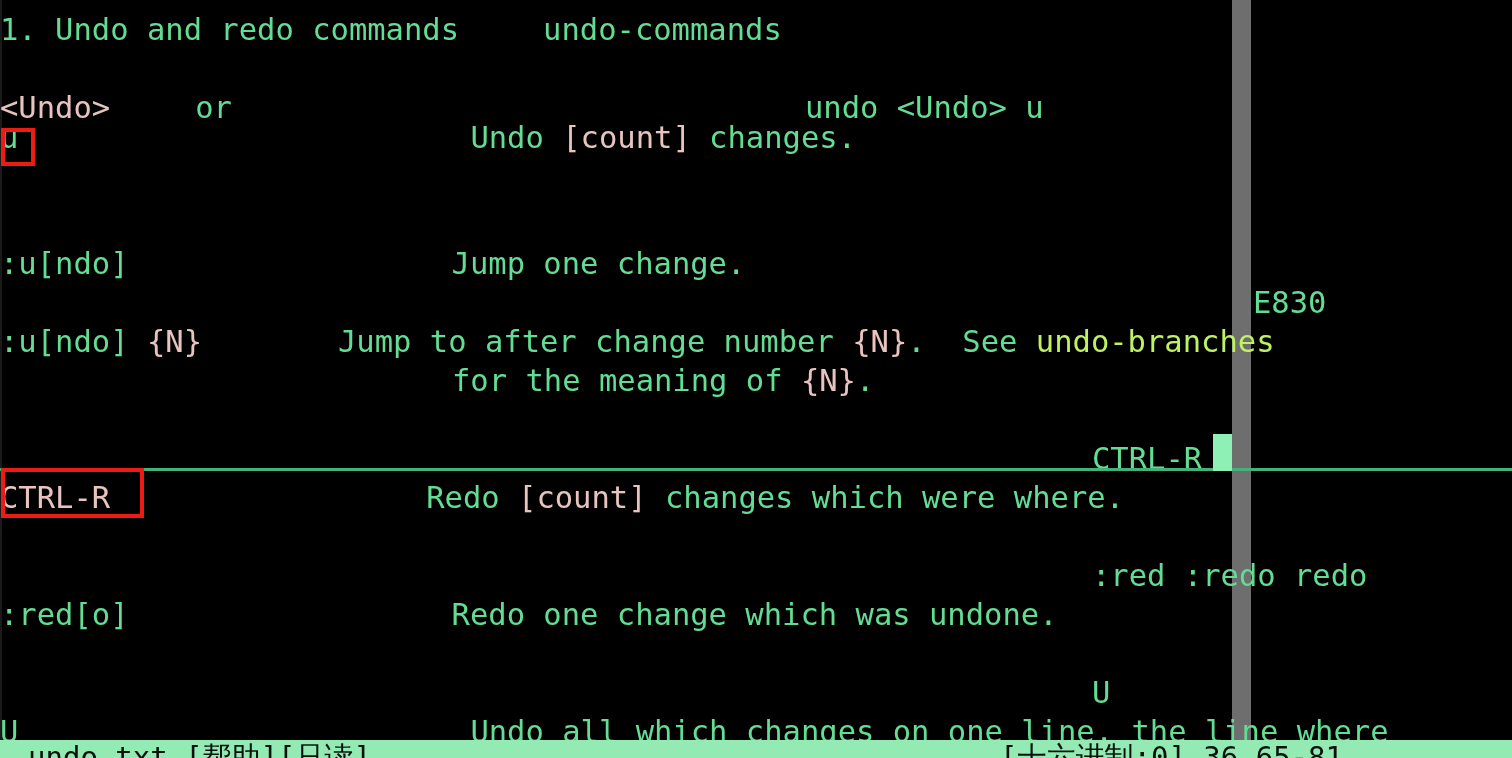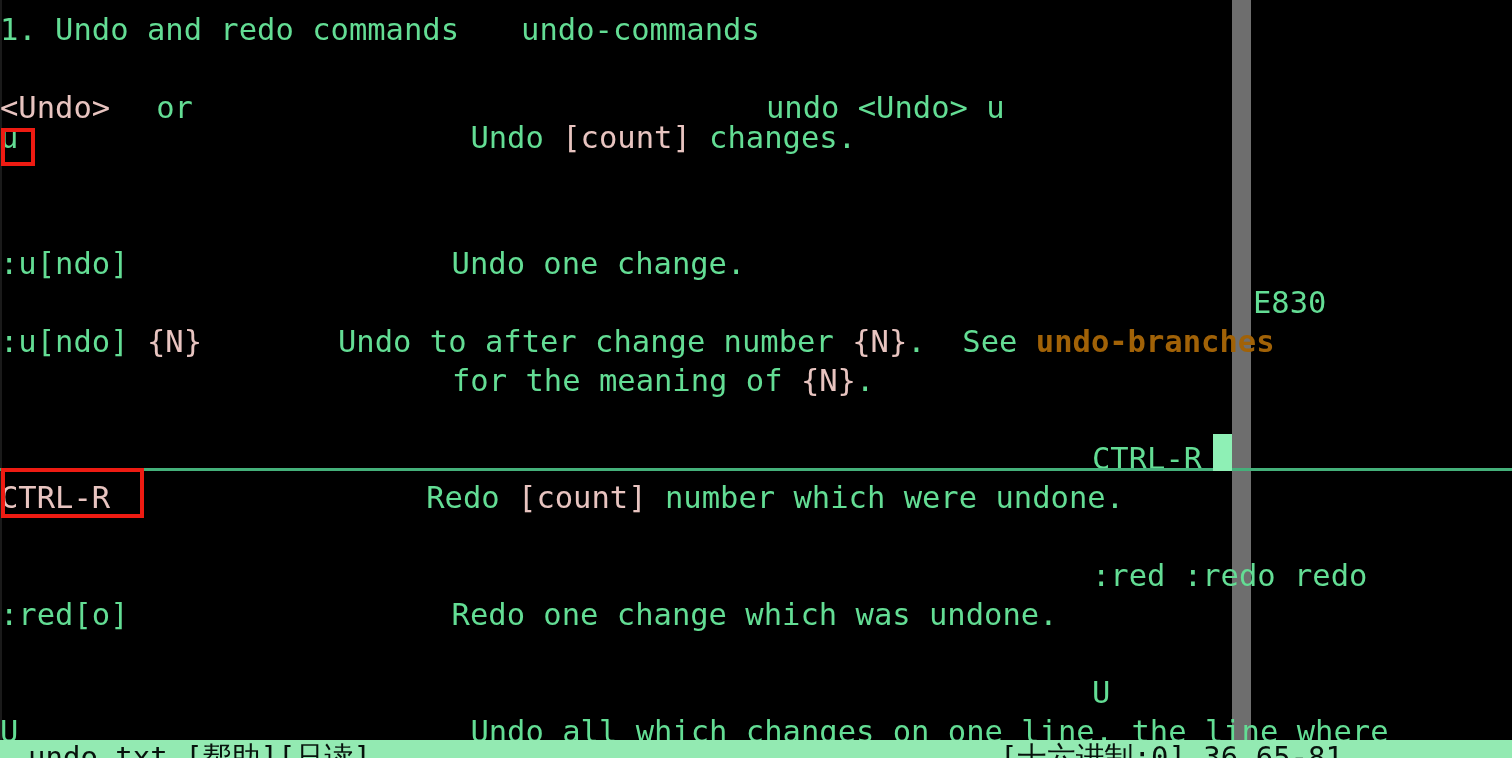--- a/index.html
+++ b/index.html
@@ -38,21 +38,21 @@
     line-height: 39.5px;
     white-space: pre;
     font-size: 30.5px;
     letter-spacing: 0px;
     color: #63dd94;
   }
   .cell { display: inline-block; }
 
   .c-green  { color: #63dd94; text-align: center; }
   .c-pink   { color: #e8c4c0; }
-  .c-cyan   { color: #a16207; font-weight: bold; }
+  .c-cyan   { color: #bef264; font-weight: normal; }
 
   
   #scrollbar-track {
     position: absolute;
     left: 1232px;
     top: 0;
     width: 19px;
     height: 758px;
     background: #000000;
     z-index: 1;
@@ -134,44 +134,44 @@
 
 <div id="screen">
 
   <div id="gutter"></div>
 
   <div id="scrollbar-track"></div>
   <div id="scrollbar-thumb"></div>
 
   <div class="textlayer">
 
-    <div class="row" style="top:10px"><span class="cell c-green" style="padding-left:0px">1. Undo and redo commands</span><span class="cell c-green" style="margin-left:62px">undo-commands</span></div>
+    <div class="row" style="top:10px"><span class="cell c-green" style="padding-left:0px">1. Undo and redo commands</span><span class="cell c-green" style="margin-left:84px">undo-commands</span></div>
 
     <div class="row" style="top:49px"></div>
 
-    <div class="row" style="top:88px"><span class="cell c-pink">&lt;Undo&gt;</span><span class="cell c-green" style="margin-left:46px">or</span><span class="cell c-green" style="margin-left:573px">undo &lt;Undo&gt; u</span></div>
+    <div class="row" style="top:88px"><span class="cell c-pink">&lt;Undo&gt;</span><span class="cell c-green" style="margin-left:85px">or</span><span class="cell c-green" style="margin-left:573px">undo &lt;Undo&gt; u</span></div>
 
     <div class="row" style="top:118px"><span class="cell c-green">u</span><span class="cell c-green" style="margin-left:452px">Undo </span><span class="cell c-pink">[count]</span><span class="cell c-green"> changes.</span></div>
 
     <div class="row" style="top:166px"></div>
 
 
-    <div class="row" style="top:244px"><span class="cell c-green">:u[ndo]</span><span class="cell c-green" style="margin-left:323px">Undo one change.</span></div>
+    <div class="row" style="top:244px"><span class="cell c-green">:u[ndo]</span><span class="cell c-green" style="margin-left:323px">Jump one change.</span></div>
 
     <div class="row" style="top:283px"><span class="cell c-green" style="margin-left:1253px">E830</span></div>
 
-    <div class="row" style="top:322px"><span class="cell c-green">:u[ndo] </span><span class="cell c-pink">{N}</span><span class="cell c-green" style="margin-left:136px">Undo to after change number </span><span class="cell c-pink">{N}</span><span class="cell c-green">.  See </span><span class="cell c-cyan">undo-branches</span></div>
+    <div class="row" style="top:322px"><span class="cell c-green">:u[ndo] </span><span class="cell c-pink">{N}</span><span class="cell c-green" style="margin-left:136px">Jump to after change number </span><span class="cell c-pink">{N}</span><span class="cell c-green">.  See </span><span class="cell c-cyan">undo-branches</span></div>
 
     <div class="row" style="top:361px"><span class="cell c-green" style="margin-left:452px">for the meaning of </span><span class="cell c-pink">{N}</span><span class="cell c-green">.</span></div>
 
     <div class="row" style="top:400px"></div>
 
     <div class="row" style="top:439px"><span class="cell c-green" style="margin-left:1092px">CTRL-R</span></div>
 
-    <div class="row" style="top:478px"><span class="cell c-pink">CTRL-R</span><span class="cell c-green" style="margin-left:316px">Redo </span><span class="cell c-pink">[count]</span><span class="cell c-green"> number which were undone.</span></div>
+    <div class="row" style="top:478px"><span class="cell c-pink">CTRL-R</span><span class="cell c-green" style="margin-left:316px">Redo </span><span class="cell c-pink">[count]</span><span class="cell c-green"> changes which were where.</span></div>
 
     <div class="row" style="top:517px"></div>
 
     <div class="row" style="top:556px"><span class="cell c-green" style="margin-left:1092px">:red :redo redo</span></div>
 
     <div class="row" style="top:595px"><span class="cell c-green">:red[o]</span><span class="cell c-green" style="margin-left:323px">Redo one change which was undone.</span></div>
 
     <div class="row" style="top:634px"></div>
 
     <div class="row" style="top:673px"><span class="cell c-green" style="margin-left:1092px">U</span></div>

